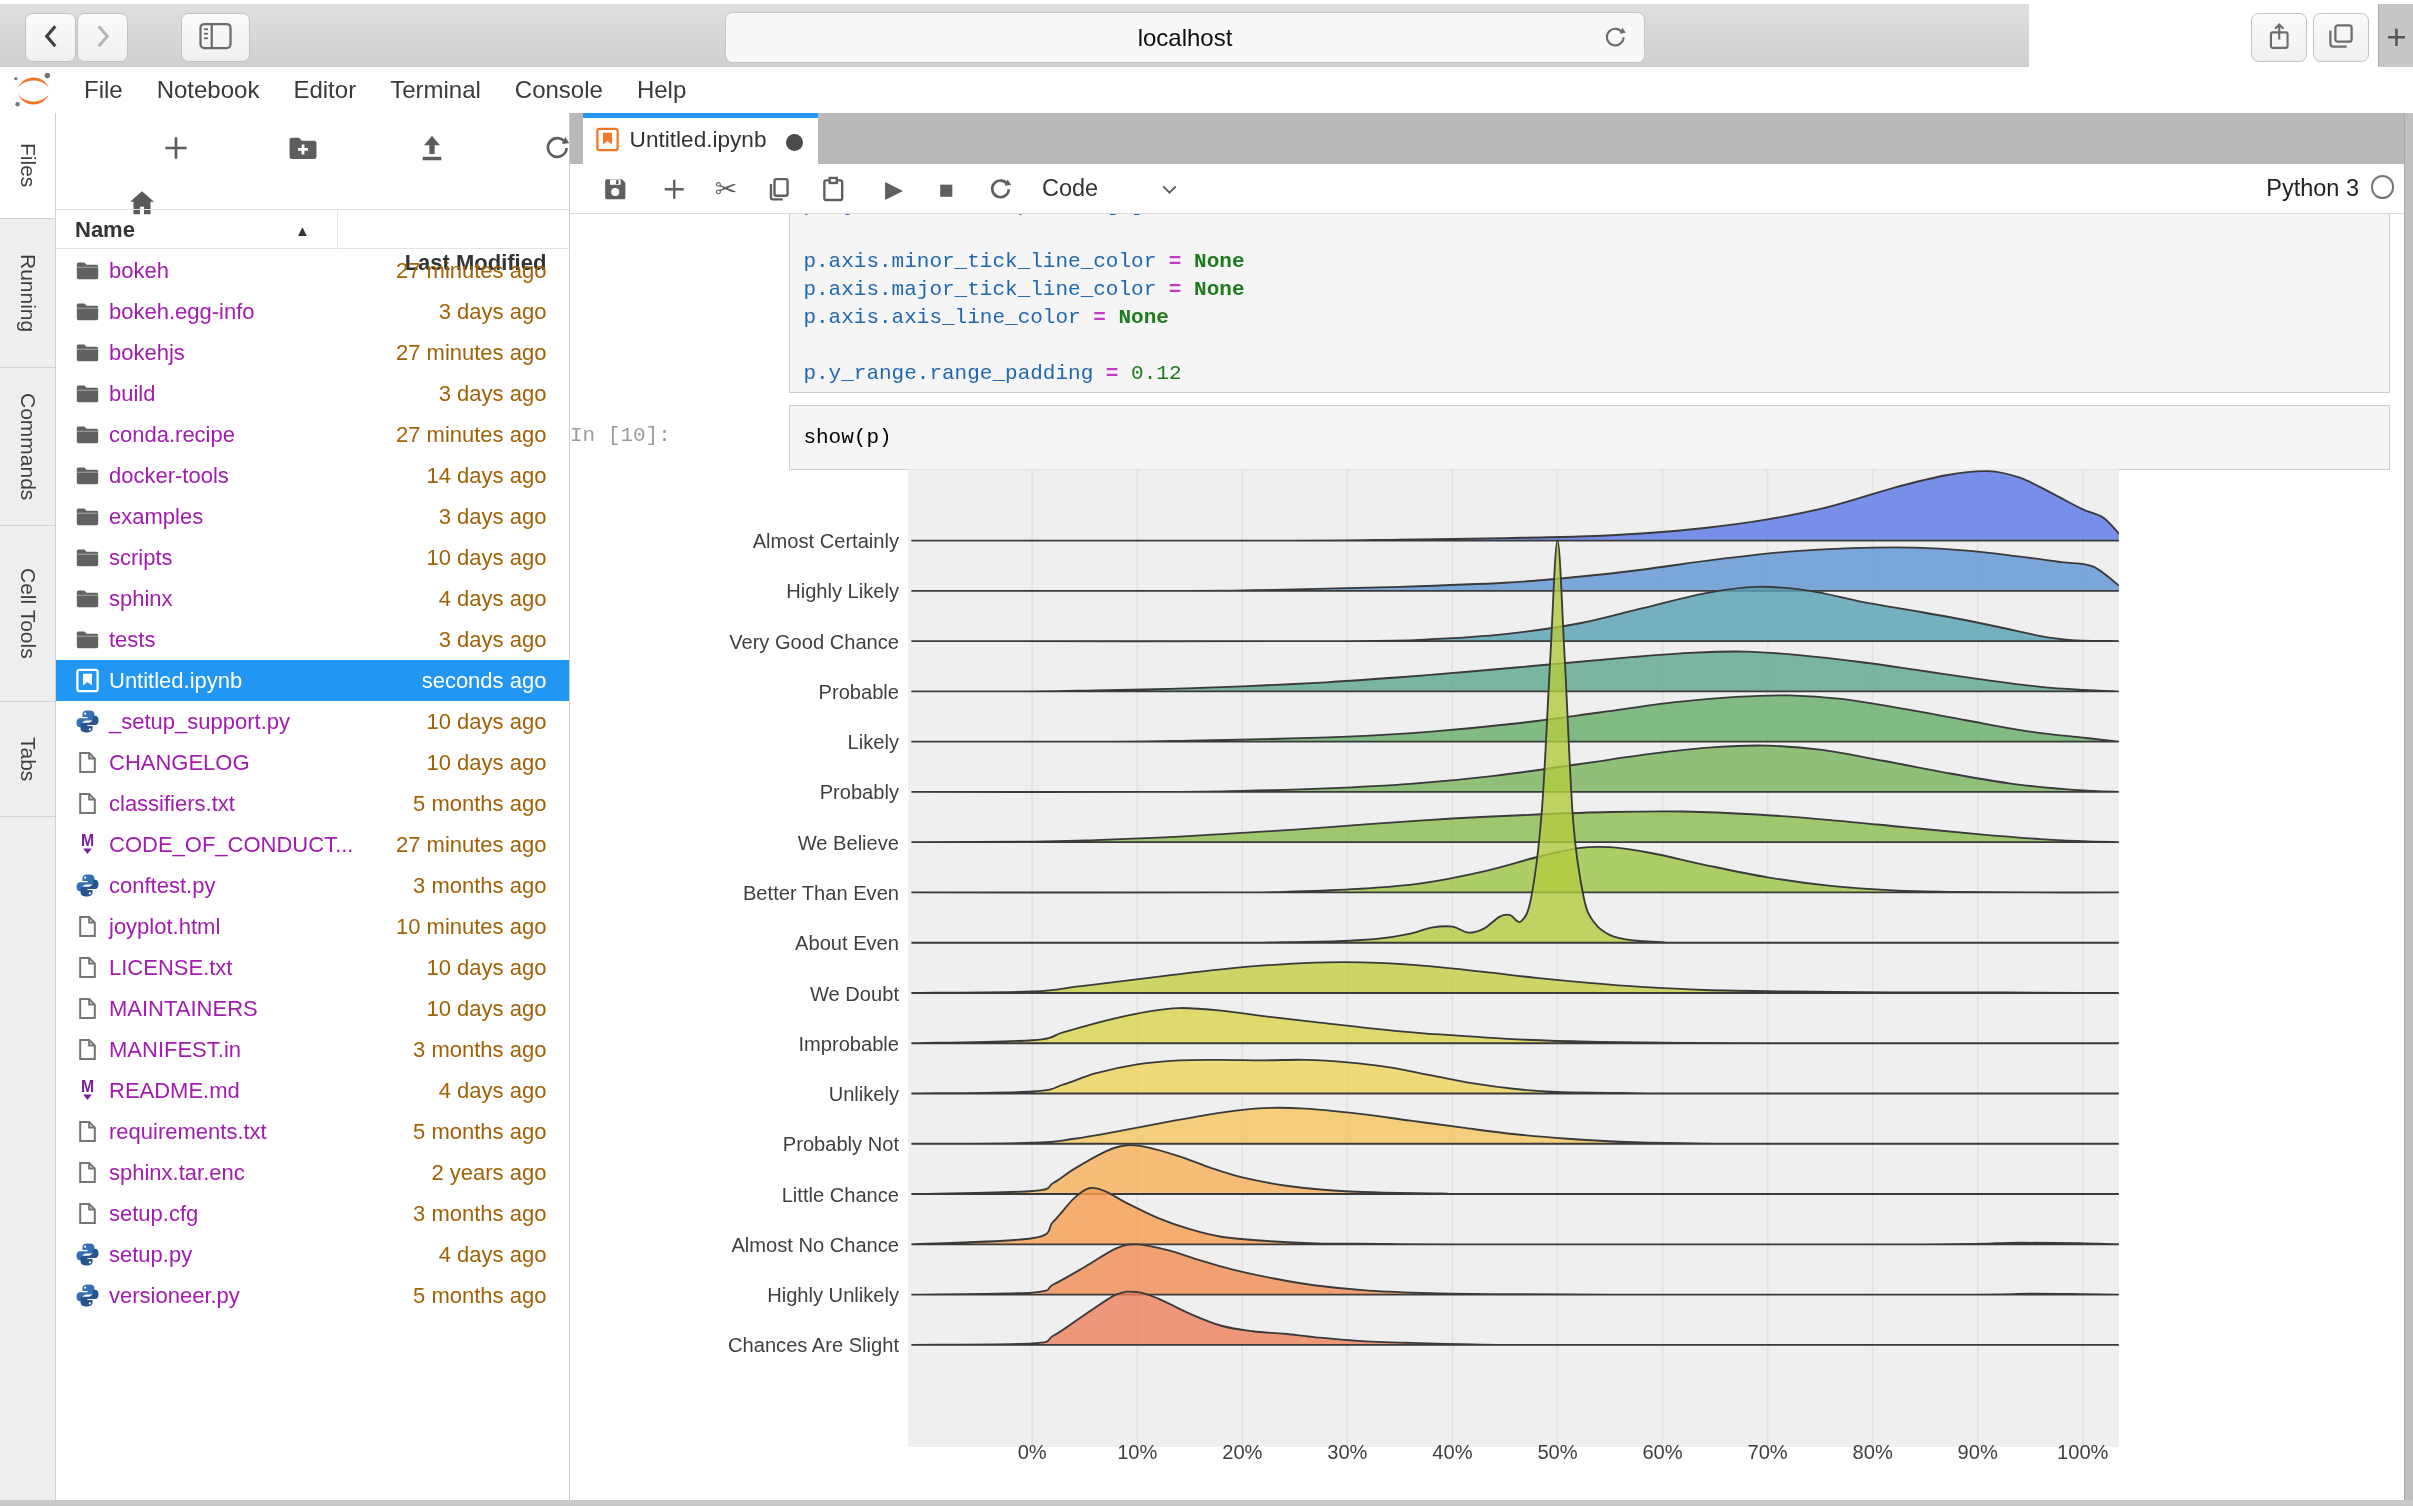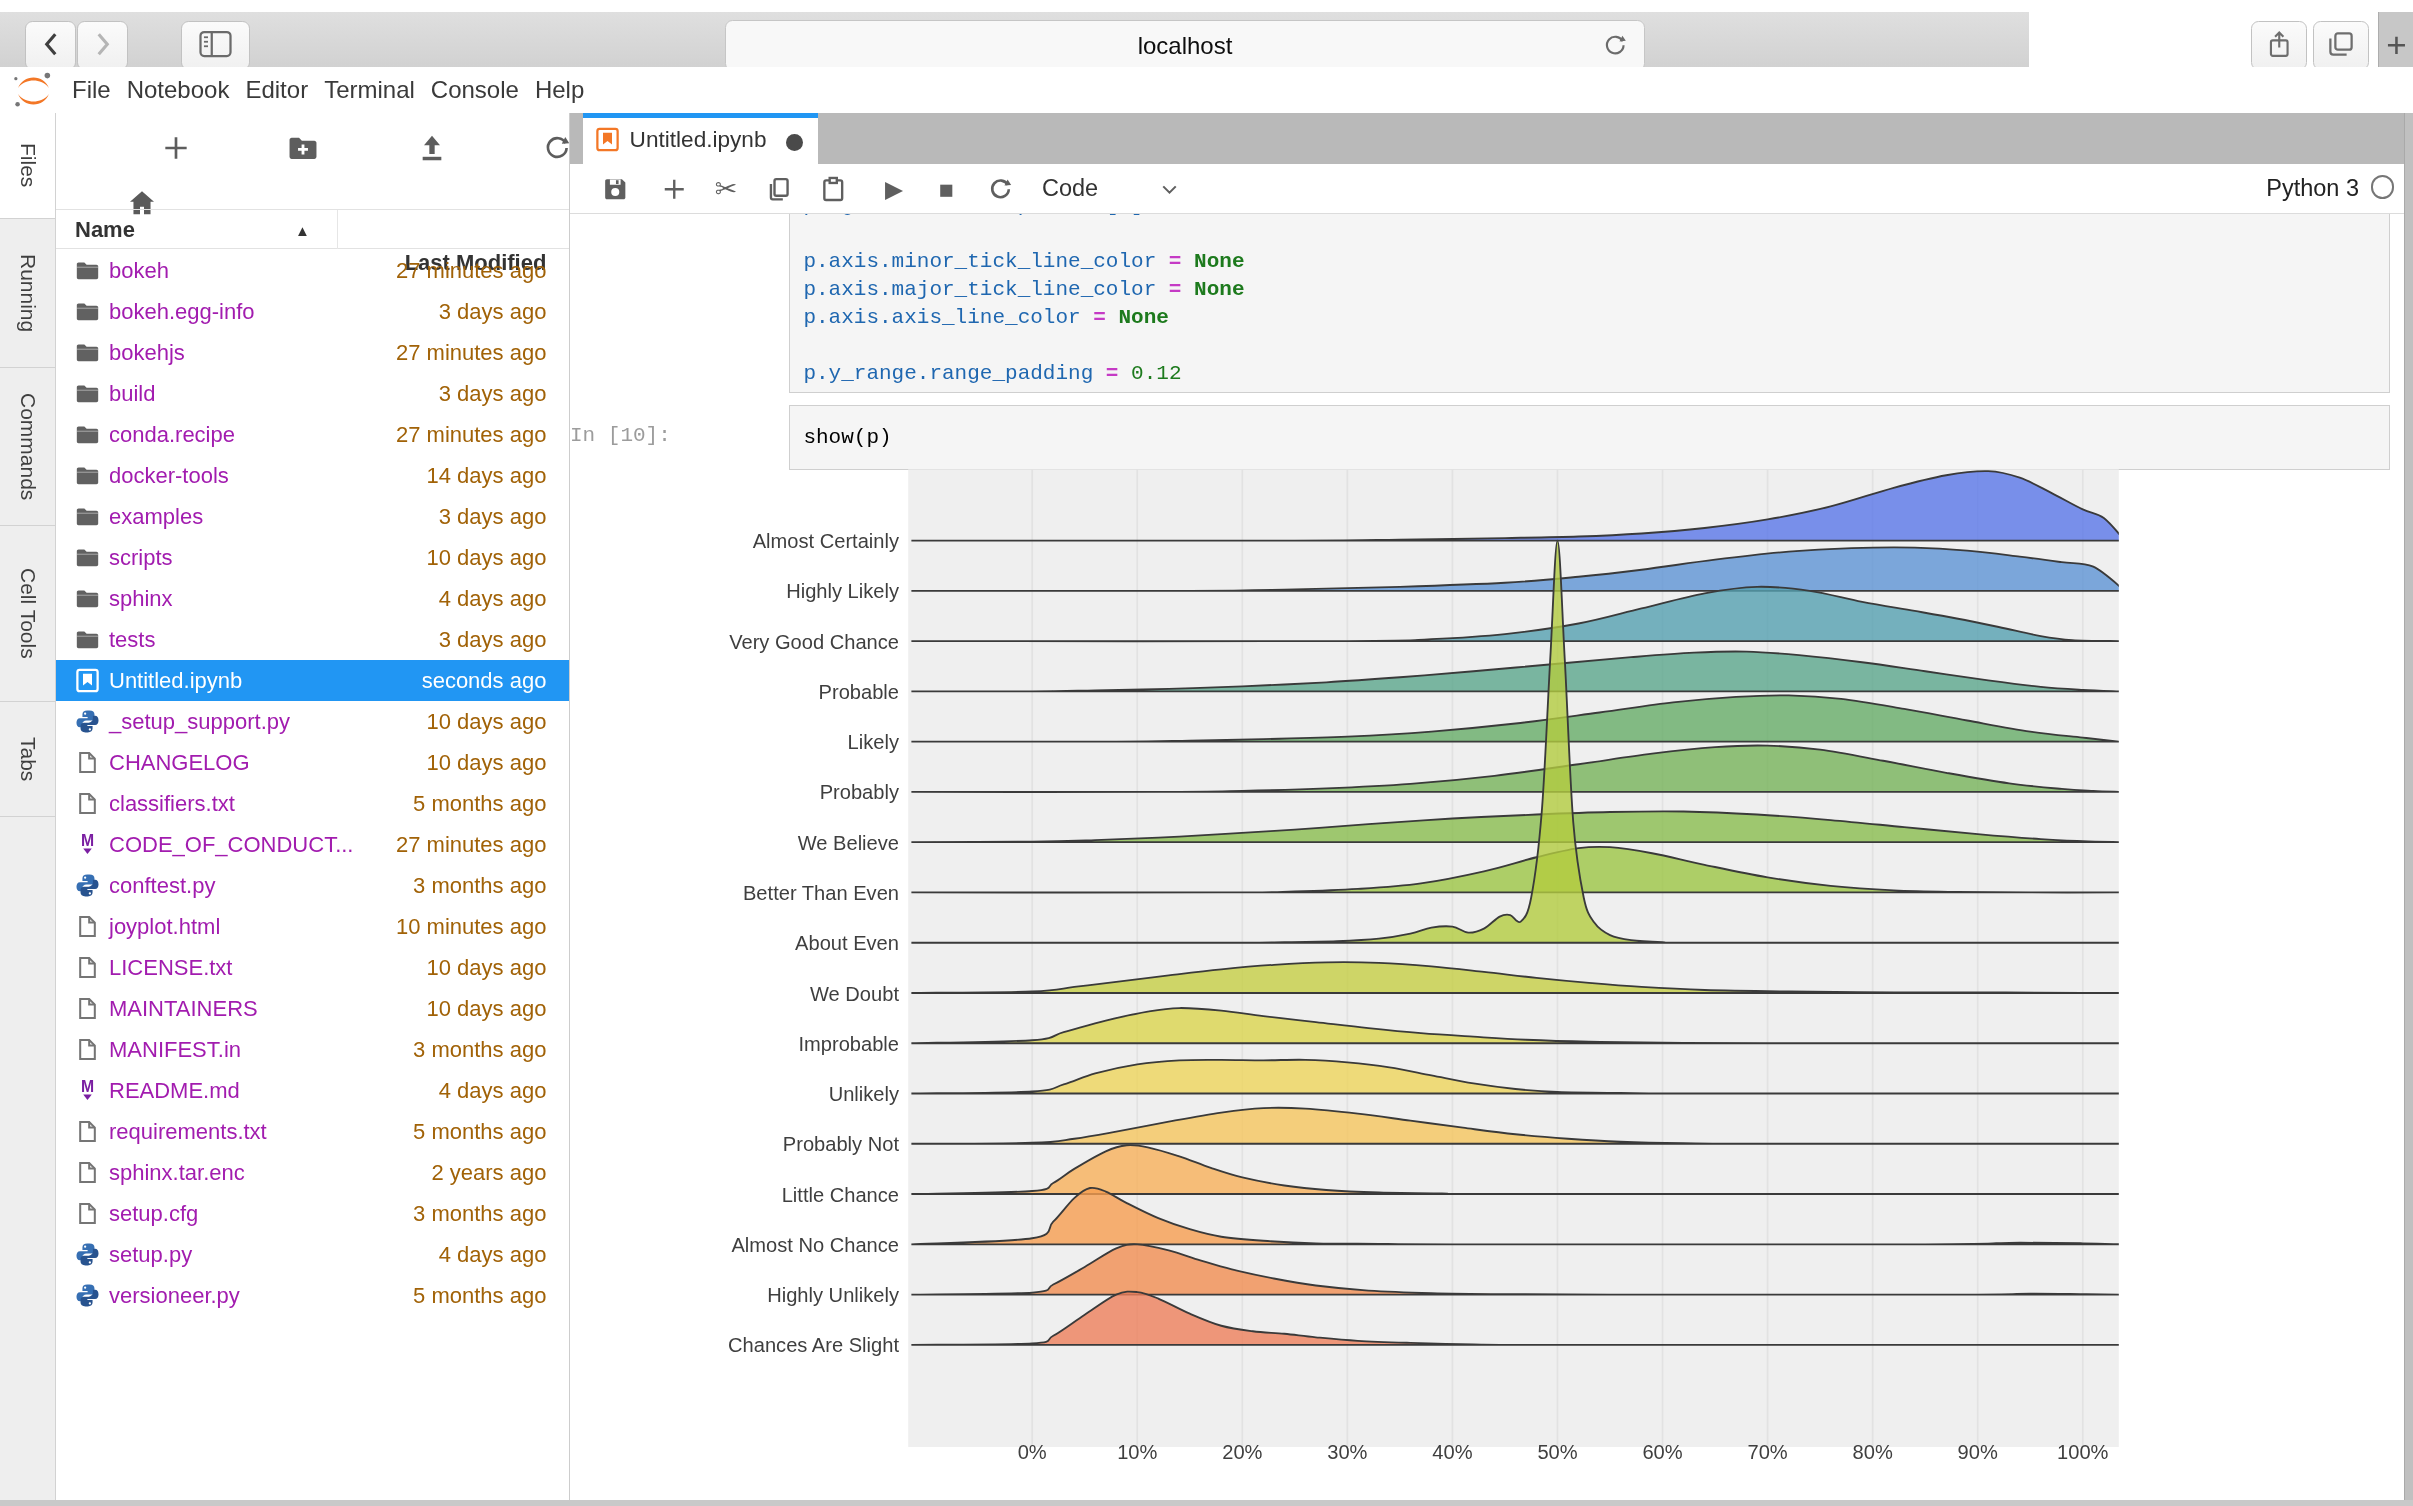--- a/index.html
+++ b/index.html
@@ -1,34 +1,34 @@
 <!DOCTYPE html>
 <html style="font-size:13.4px"><head>
 <meta charset="utf-8">
 <style>
   html,body{margin:0;padding:0;background:#fff;}
   .screen{position:relative;width:2413px;height:1507px;overflow:hidden;
     font-family:"Liberation Sans",sans-serif;color:#333;background:#fff;}
   .abs{position:absolute;}
 
   
-  .chrome{left:0;top:12px;width:2029px;height:65px;
+  .chrome{left:0;top:4px;width:2029px;height:65px;
     background:linear-gradient(#dfdfdf,#cfcfcf);border-bottom:1.7px solid #a6a6a6;}
   .chrome-btn{top:9.2px;height:47px;background:linear-gradient(#fbfbfb,#f0f0f0);
     border:0.8px solid #c2c2c2;border-radius:7.5px;display:flex;align-items:center;justify-content:center;}
   .url-field{left:725px;top:8.4px;width:918px;height:49px;background:#f8f8f8;
     border:0.8px solid #c6c6c6;border-radius:7.5px;display:flex;align-items:center;justify-content:center;}
   .url-text{font-size:24px;color:#0d0d0d;}
   .newtab-zone{left:2378px;top:0;width:35px;height:65px;background:#c7c7c7;
     border-left:0.8px solid #adadad;display:flex;align-items:center;justify-content:center;
     font-size:35px;font-weight:300;color:#555;}
 
   
   .menubar{left:0;top:67px;width:2413px;height:46px;background:#fff;border-bottom:0.8px solid #e6e6e6;}
-  .menu-items{position:absolute;left:72px;top:0;height:46px;display:flex;gap:16px;align-items:center;text-align:right;}
+  .menu-items{position:absolute;left:84px;top:0;height:46px;display:flex;gap:34px;align-items:center;text-align:right;}
   .menu-item{font-size:24px;color:#3a3a3a;}
 
   
   .side-strip{left:0;top:113px;width:56px;height:1394px;background:#eeeeee;border-right:0.8px solid #d2d2d2;box-sizing:border-box;}
   .side-tab{width:55px;border-bottom:0.8px solid #d2d2d2;display:flex;align-items:center;justify-content:center;
     writing-mode:vertical-rl;font-size:21px;color:#3f3f3f;background:#eeeeee;box-sizing:border-box;}
   .side-tab.active{background:#ffffff;}
 
   
   .filebrowser{left:56px;top:113px;width:513px;height:1394px;background:#fff;}

